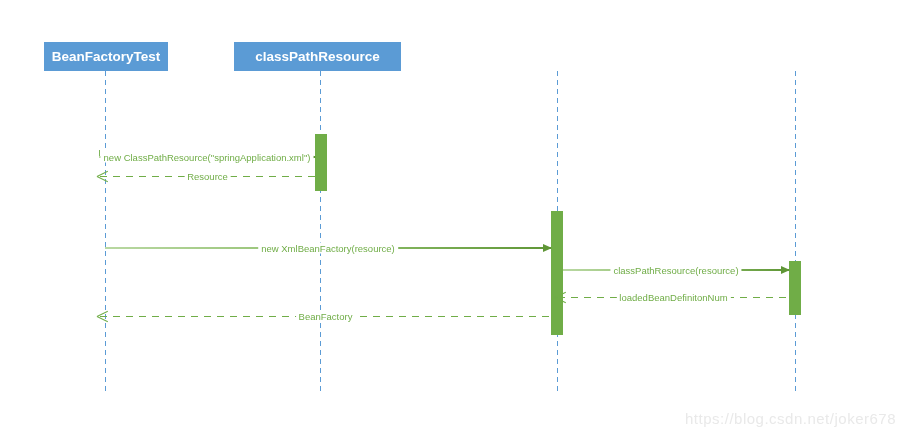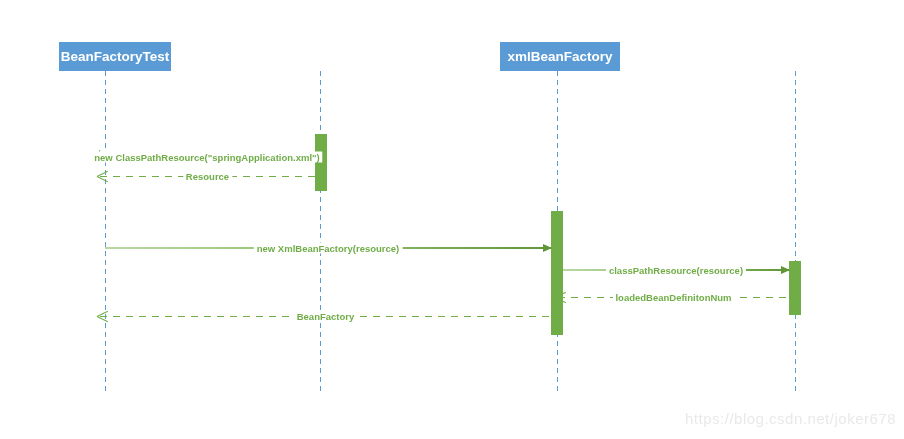--- a/index.html
+++ b/index.html
@@ -23,21 +23,21 @@
   
   .msg{position:absolute;height:0;}
   .msg .line{position:absolute;left:0;right:0;top:-1px;height:2px;}
   .msg.sync .line{background:linear-gradient(90deg,#b9d8a2 0%,#8cbd68 55%,#5f9636 100%);}
   .msg.return .line{
     top:0;height:1px;
     background:repeating-linear-gradient(90deg,#70ad47 0 7px,transparent 7px 13px);
   }
   .msg .label{
     position:absolute;left:50%;top:0;transform:translate(-50%,-50%);
-    background:#ffffff;padding:0 3px;font-size:9.5px;color:#70ad47;white-space:nowrap;font-weight:bold;
+    background:#ffffff;padding:0 3px;font-size:9.5px;color:#70ad47;white-space:nowrap;
   }
   
   .arrow-solid-right{
     position:absolute;right:-1px;top:0;transform:translateY(-50%);
     width:0;height:0;border-left:9px solid #5f9636;
     border-top:4.5px solid transparent;border-bottom:4.5px solid transparent;
   }
   
   .arrow-open-left{position:absolute;left:-3px;top:0;width:12px;height:0;}
   .arrow-open-left i{
@@ -52,22 +52,22 @@
   .watermark{
     position:absolute;right:8px;bottom:12px;font-size:15px;color:#e9e9e9;
     letter-spacing:0.5px;white-space:nowrap;
   }
 </style>
 </head>
 <body>
 
 <div class="canvas">
 
-  <div class="participant" style="left:59px;width:112px">BeanFactoryTest</div>
-  <div class="participant" style="left:500px;width:120px">xmlBeanFactory</div>
+  <div class="participant" style="left:44px;width:124px">BeanFactoryTest</div>
+  <div class="participant" style="left:234px;width:167px">classPathResource</div>
 
   <div class="lifeline" style="left:105px"></div>
   <div class="lifeline" style="left:320px"></div>
   <div class="lifeline" style="left:557px"></div>
   <div class="lifeline" style="left:795px"></div>
 
   <div class="activation" style="left:315px;top:134px;height:57px"></div>
   <div class="activation" style="left:551px;top:211px;height:124px"></div>
   <div class="activation" style="left:789px;top:261px;height:54px"></div>
 

